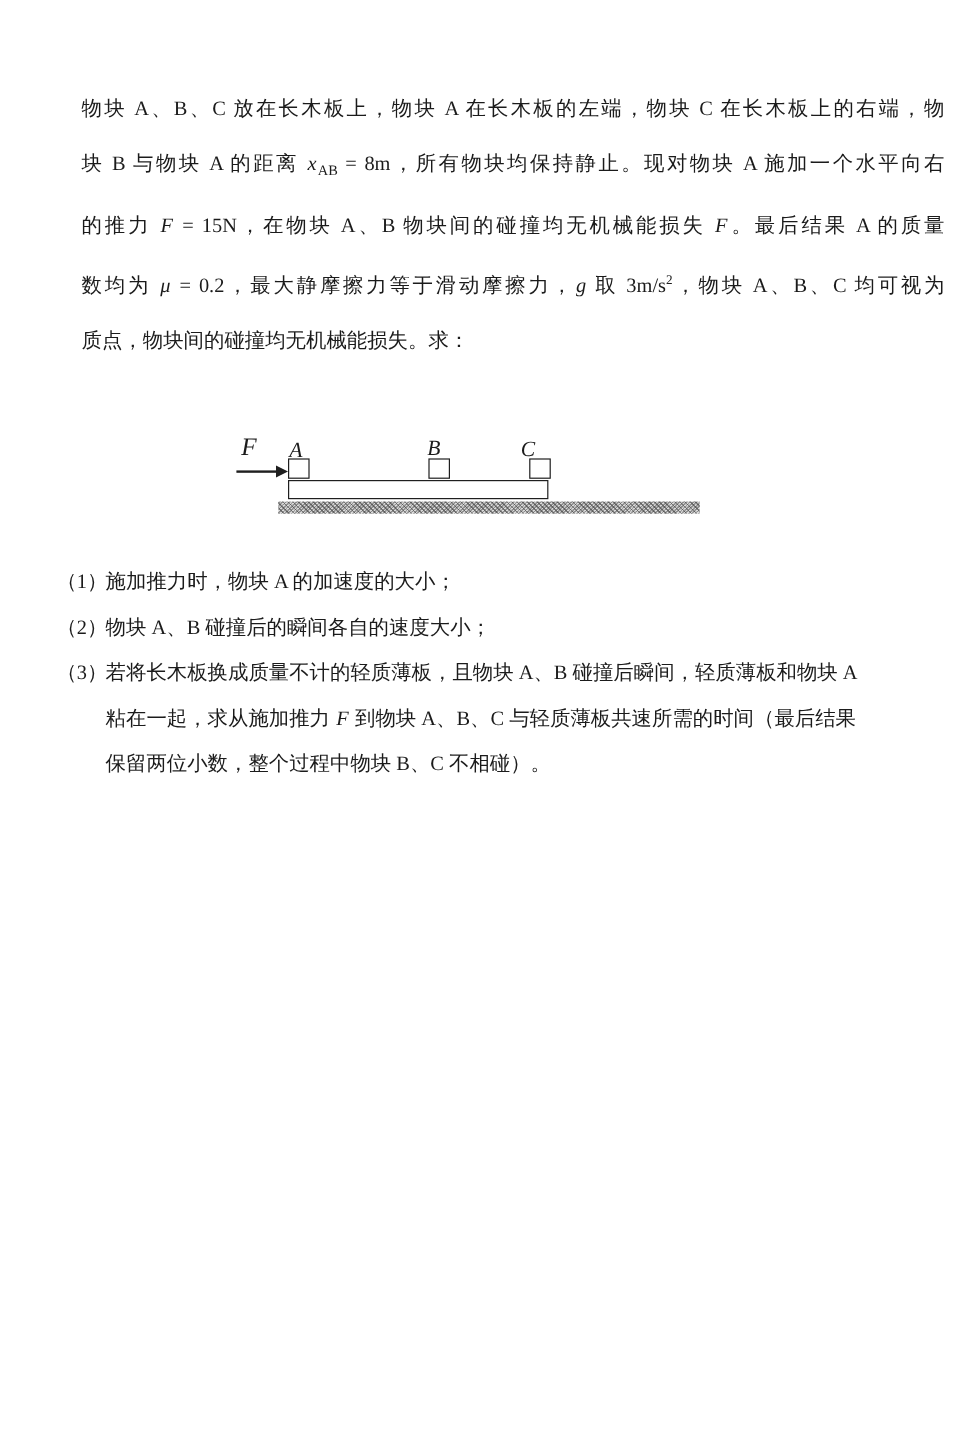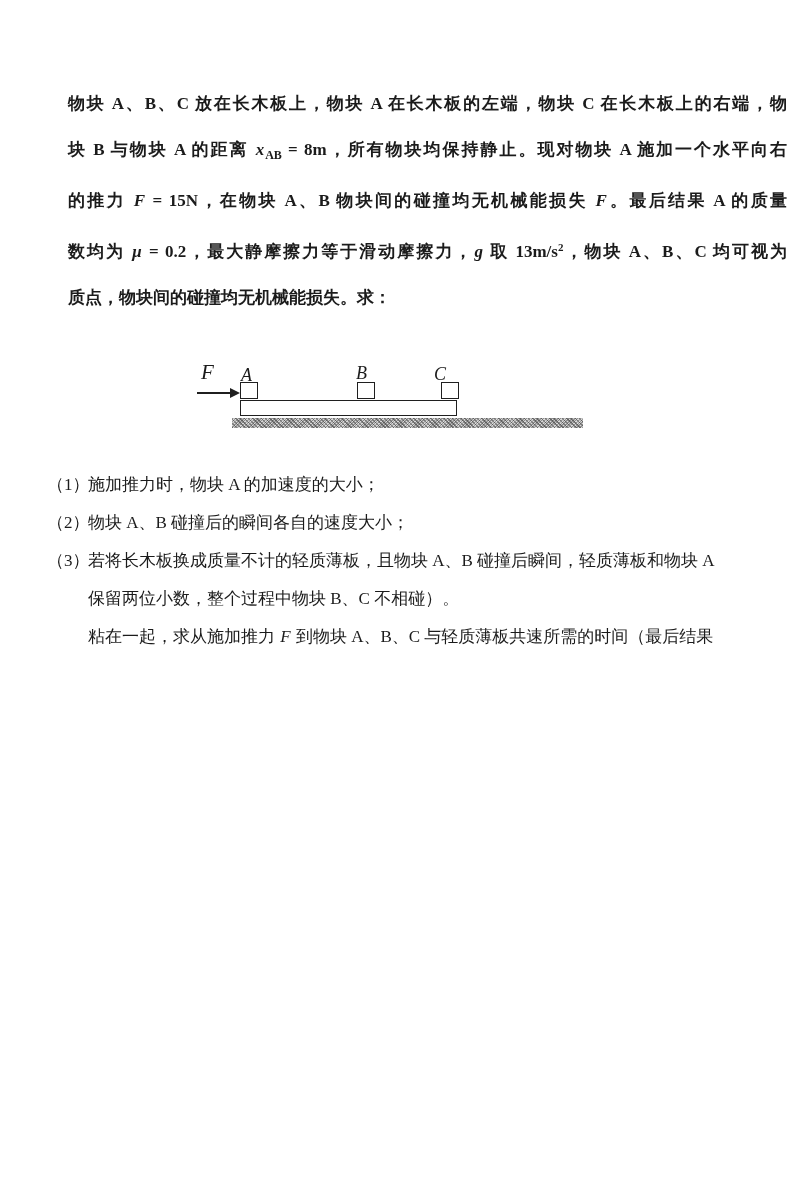--- a/index.html
+++ b/index.html
@@ -4,23 +4,22 @@
 <style>
   html,body{margin:0;padding:0;}
   body{
     width:800px;height:1191px;position:relative;background:#ffffff;
     font-family:"Liberation Serif","DejaVu Serif",serif;
     color:#1b1b1b;font-size:17px;
     overflow:hidden;
   }
   
   .para{
-    position:absolute;left:68px;top:81px;width:719px;
+    position:absolute;left:68px;top:68px;width:719px;
     line-height:46px;
-    font-weight:bold;
   }
   .tline{white-space:nowrap;}
   .just{text-align:justify;text-align-last:justify;}
   .it{font-style:italic;padding:0 1px;}
   .sb{font-size:12px;vertical-align:-4px;font-style:normal;}
   .sp{font-size:11px;vertical-align:6px;font-style:normal;}
   
   .fig{position:absolute;left:150px;top:350px;width:470px;height:90px;}
   .flabel{
     position:absolute;font-style:italic;line-height:1;color:#1b1b1b;
@@ -62,21 +61,21 @@
 </style>
 </head>
 <body>
 
 <div class="page-root">
 
   <div class="para">
       <div class="tline just"><span>物块 A、B、C 放在长木板上，物块 A 在长木板的左端，物块 C 在长木板上的右端，物</span></div>
       <div class="tline just"><span>块 B 与物块 A 的距离 </span><span class="it">x</span><span class="sb">AB</span><span> = 8m，所有物块均保持静止。现对物块 A 施加一个水平向右</span></div>
       <div class="tline just"><span>的推力 </span><span class="it">F</span><span> = 15N，在物块 A、B 物块间的碰撞均无机械能损失 </span><span class="it">F</span><span>。最后结果 A 的质量</span></div>
-      <div class="tline just"><span>数均为 </span><span class="it">μ</span><span> = 0.2，最大静摩擦力等于滑动摩擦力，</span><span class="it">g</span><span> 取 13m/s</span><span class="sp">2</span><span>，物块 A、B、C 均可视为</span></div>
+      <div class="tline just"><span>数均为 </span><span class="it">μ</span><span> = 0.2，最大静摩擦力等于滑动摩擦力，</span><span class="it">g</span><span> 取 3m/s</span><span class="sp">2</span><span>，物块 A、B、C 均可视为</span></div>
       <div class="tline"><span>质点，物块间的碰撞均无机械能损失。求：</span></div>
     </div>
 
   <div class="fig">
     <span class="flabel f-F">F</span>
     <span class="flabel f-A">A</span>
     <span class="flabel f-B">B</span>
     <span class="flabel f-C">C</span>
 
     <div class="arrow-line"></div>
@@ -99,19 +98,19 @@
     <div class="question">
       <span class="q-marker">（2）</span>
       <div class="q-lines">
           <div class="tline"><span>物块 A、B 碰撞后的瞬间各自的速度大小；</span></div>
         </div>
     </div>
     <div class="question">
       <span class="q-marker">（3）</span>
       <div class="q-lines">
           <div class="tline"><span>若将长木板换成质量不计的轻质薄板，且物块 A、B 碰撞后瞬间，轻质薄板和物块 A</span></div>
+          <div class="tline"><span>粘在一起，求从施加推力 </span><span class="it">F</span><span> 到物块 A、B、C 与轻质薄板共速所需的时间（最后结果</span></div>
           <div class="tline"><span>保留两位小数，整个过程中物块 B、C 不相碰）。</span></div>
-          <div class="tline"><span>粘在一起，求从施加推力 </span><span class="it">F</span><span> 到物块 A、B、C 与轻质薄板共速所需的时间（最后结果</span></div>
         </div>
     </div>
   </div>
 
 </div>
 
 </body></html>

